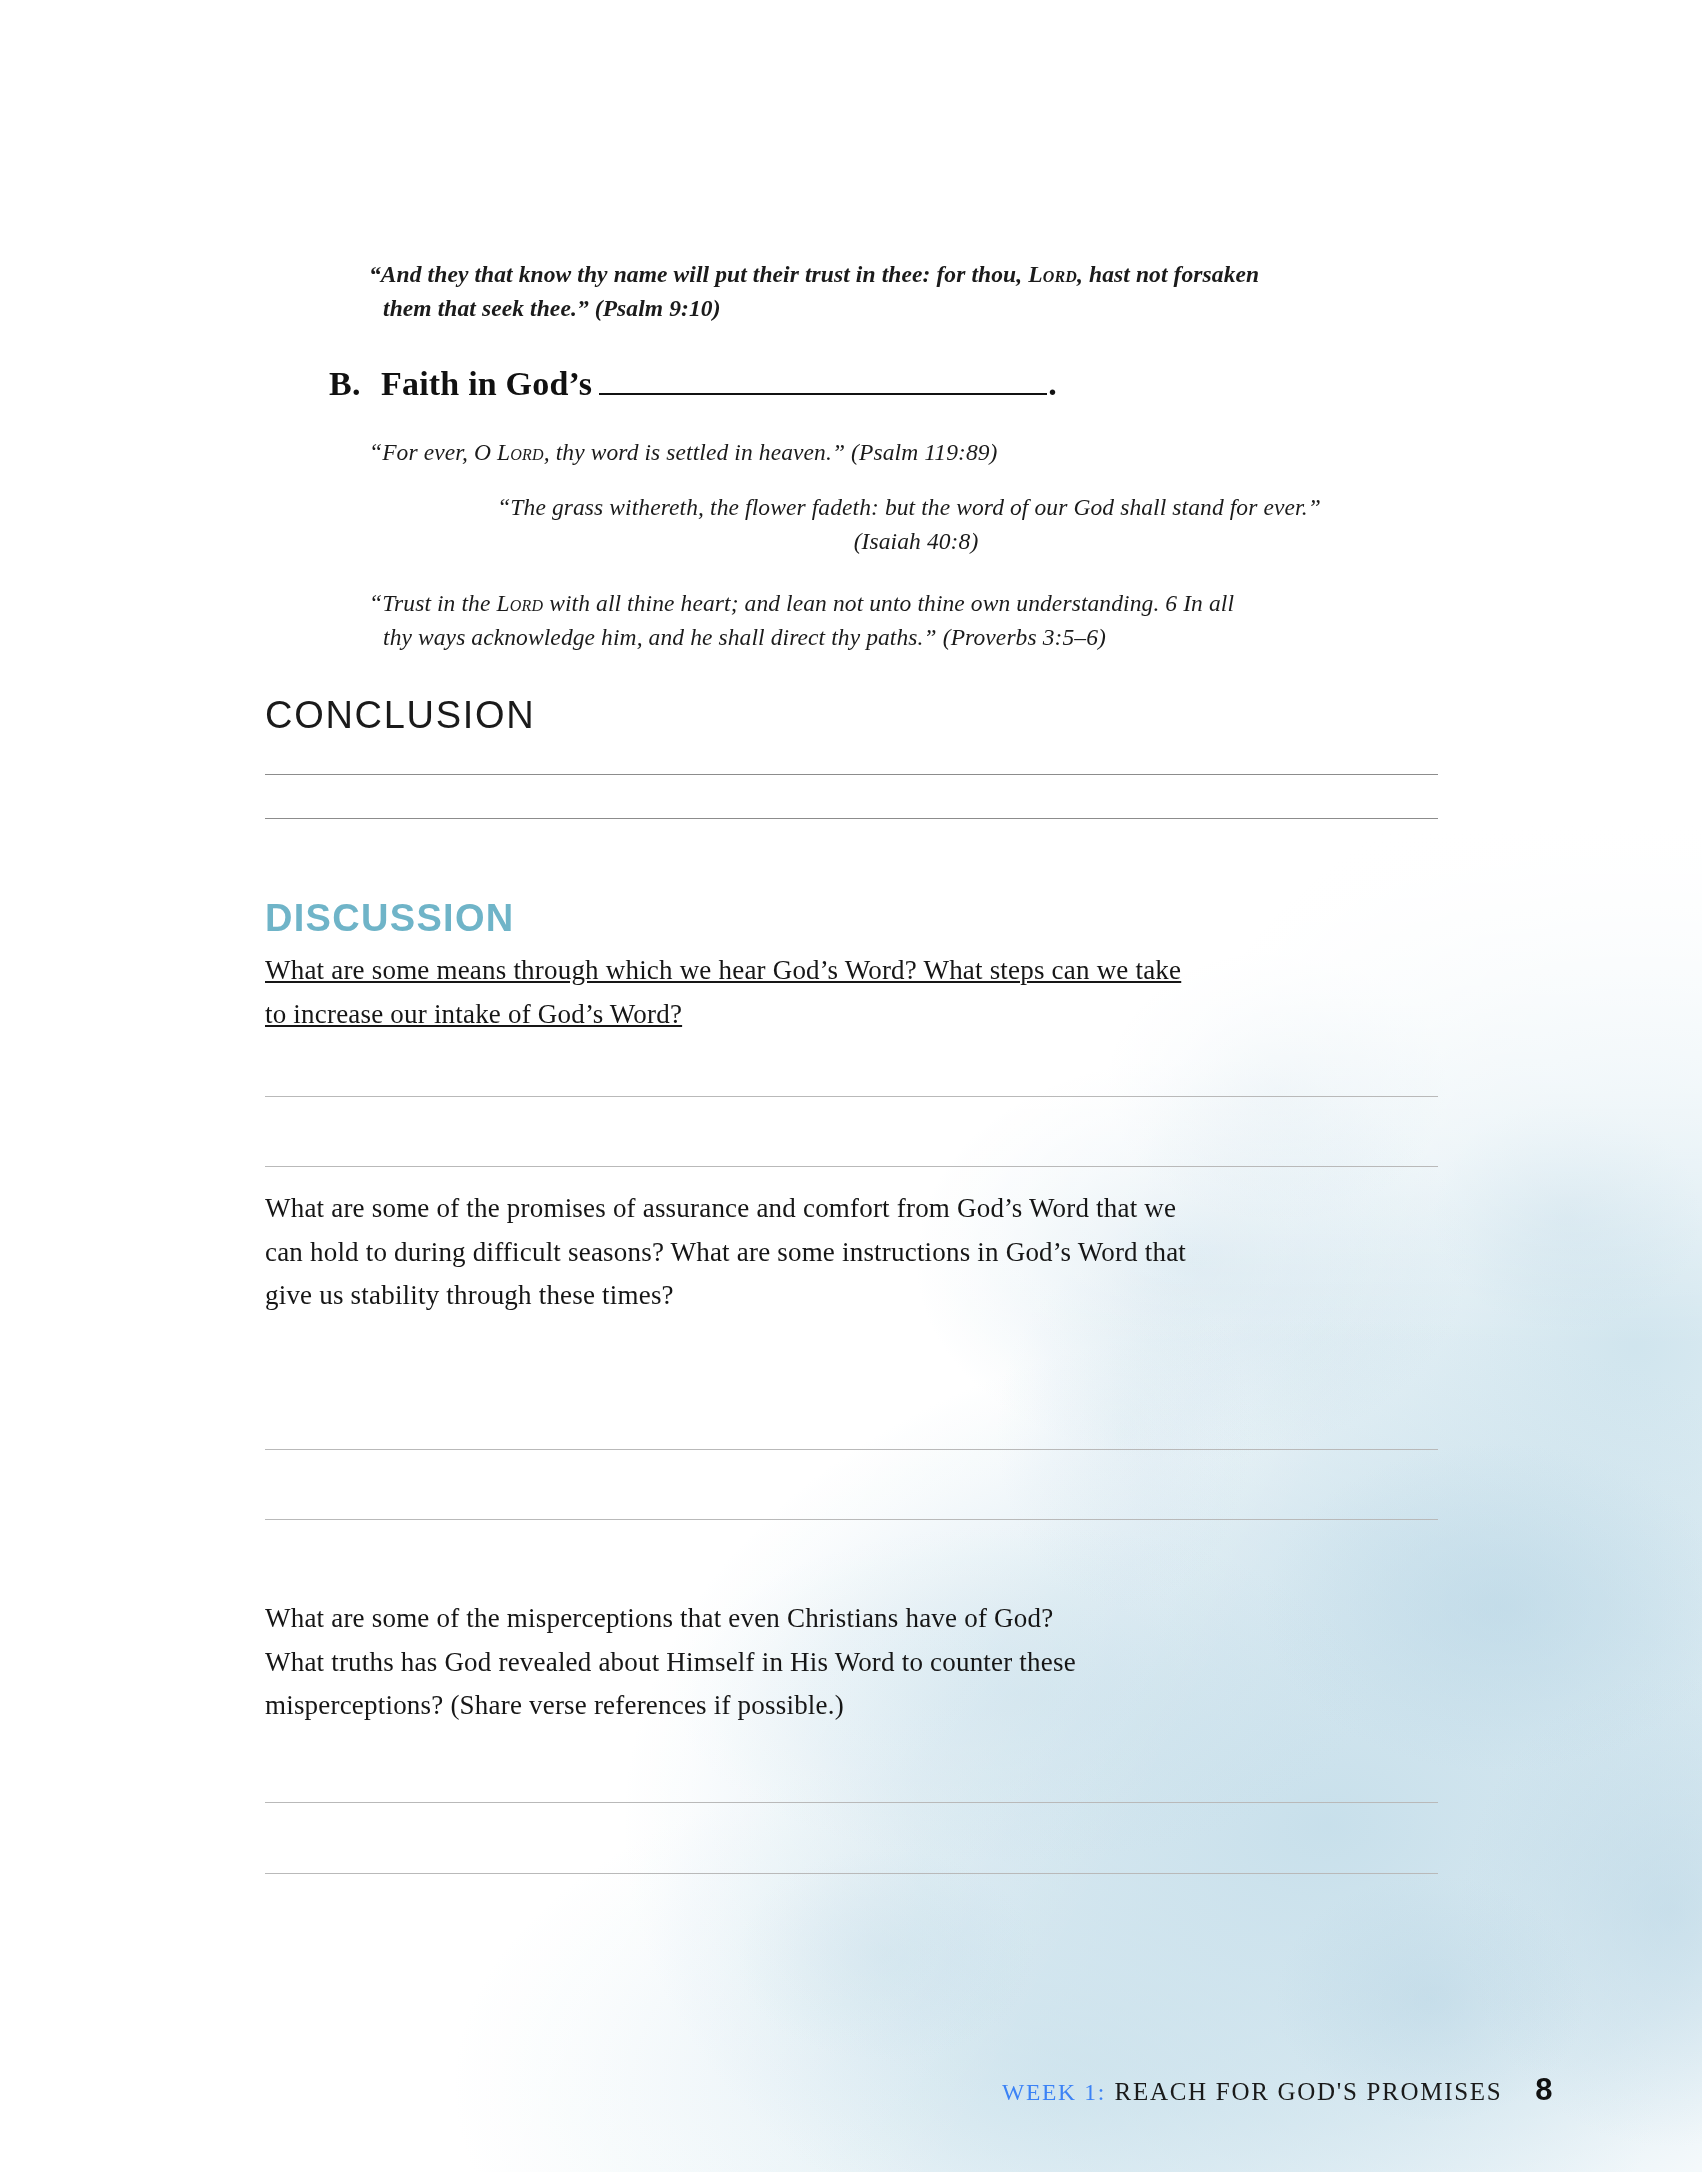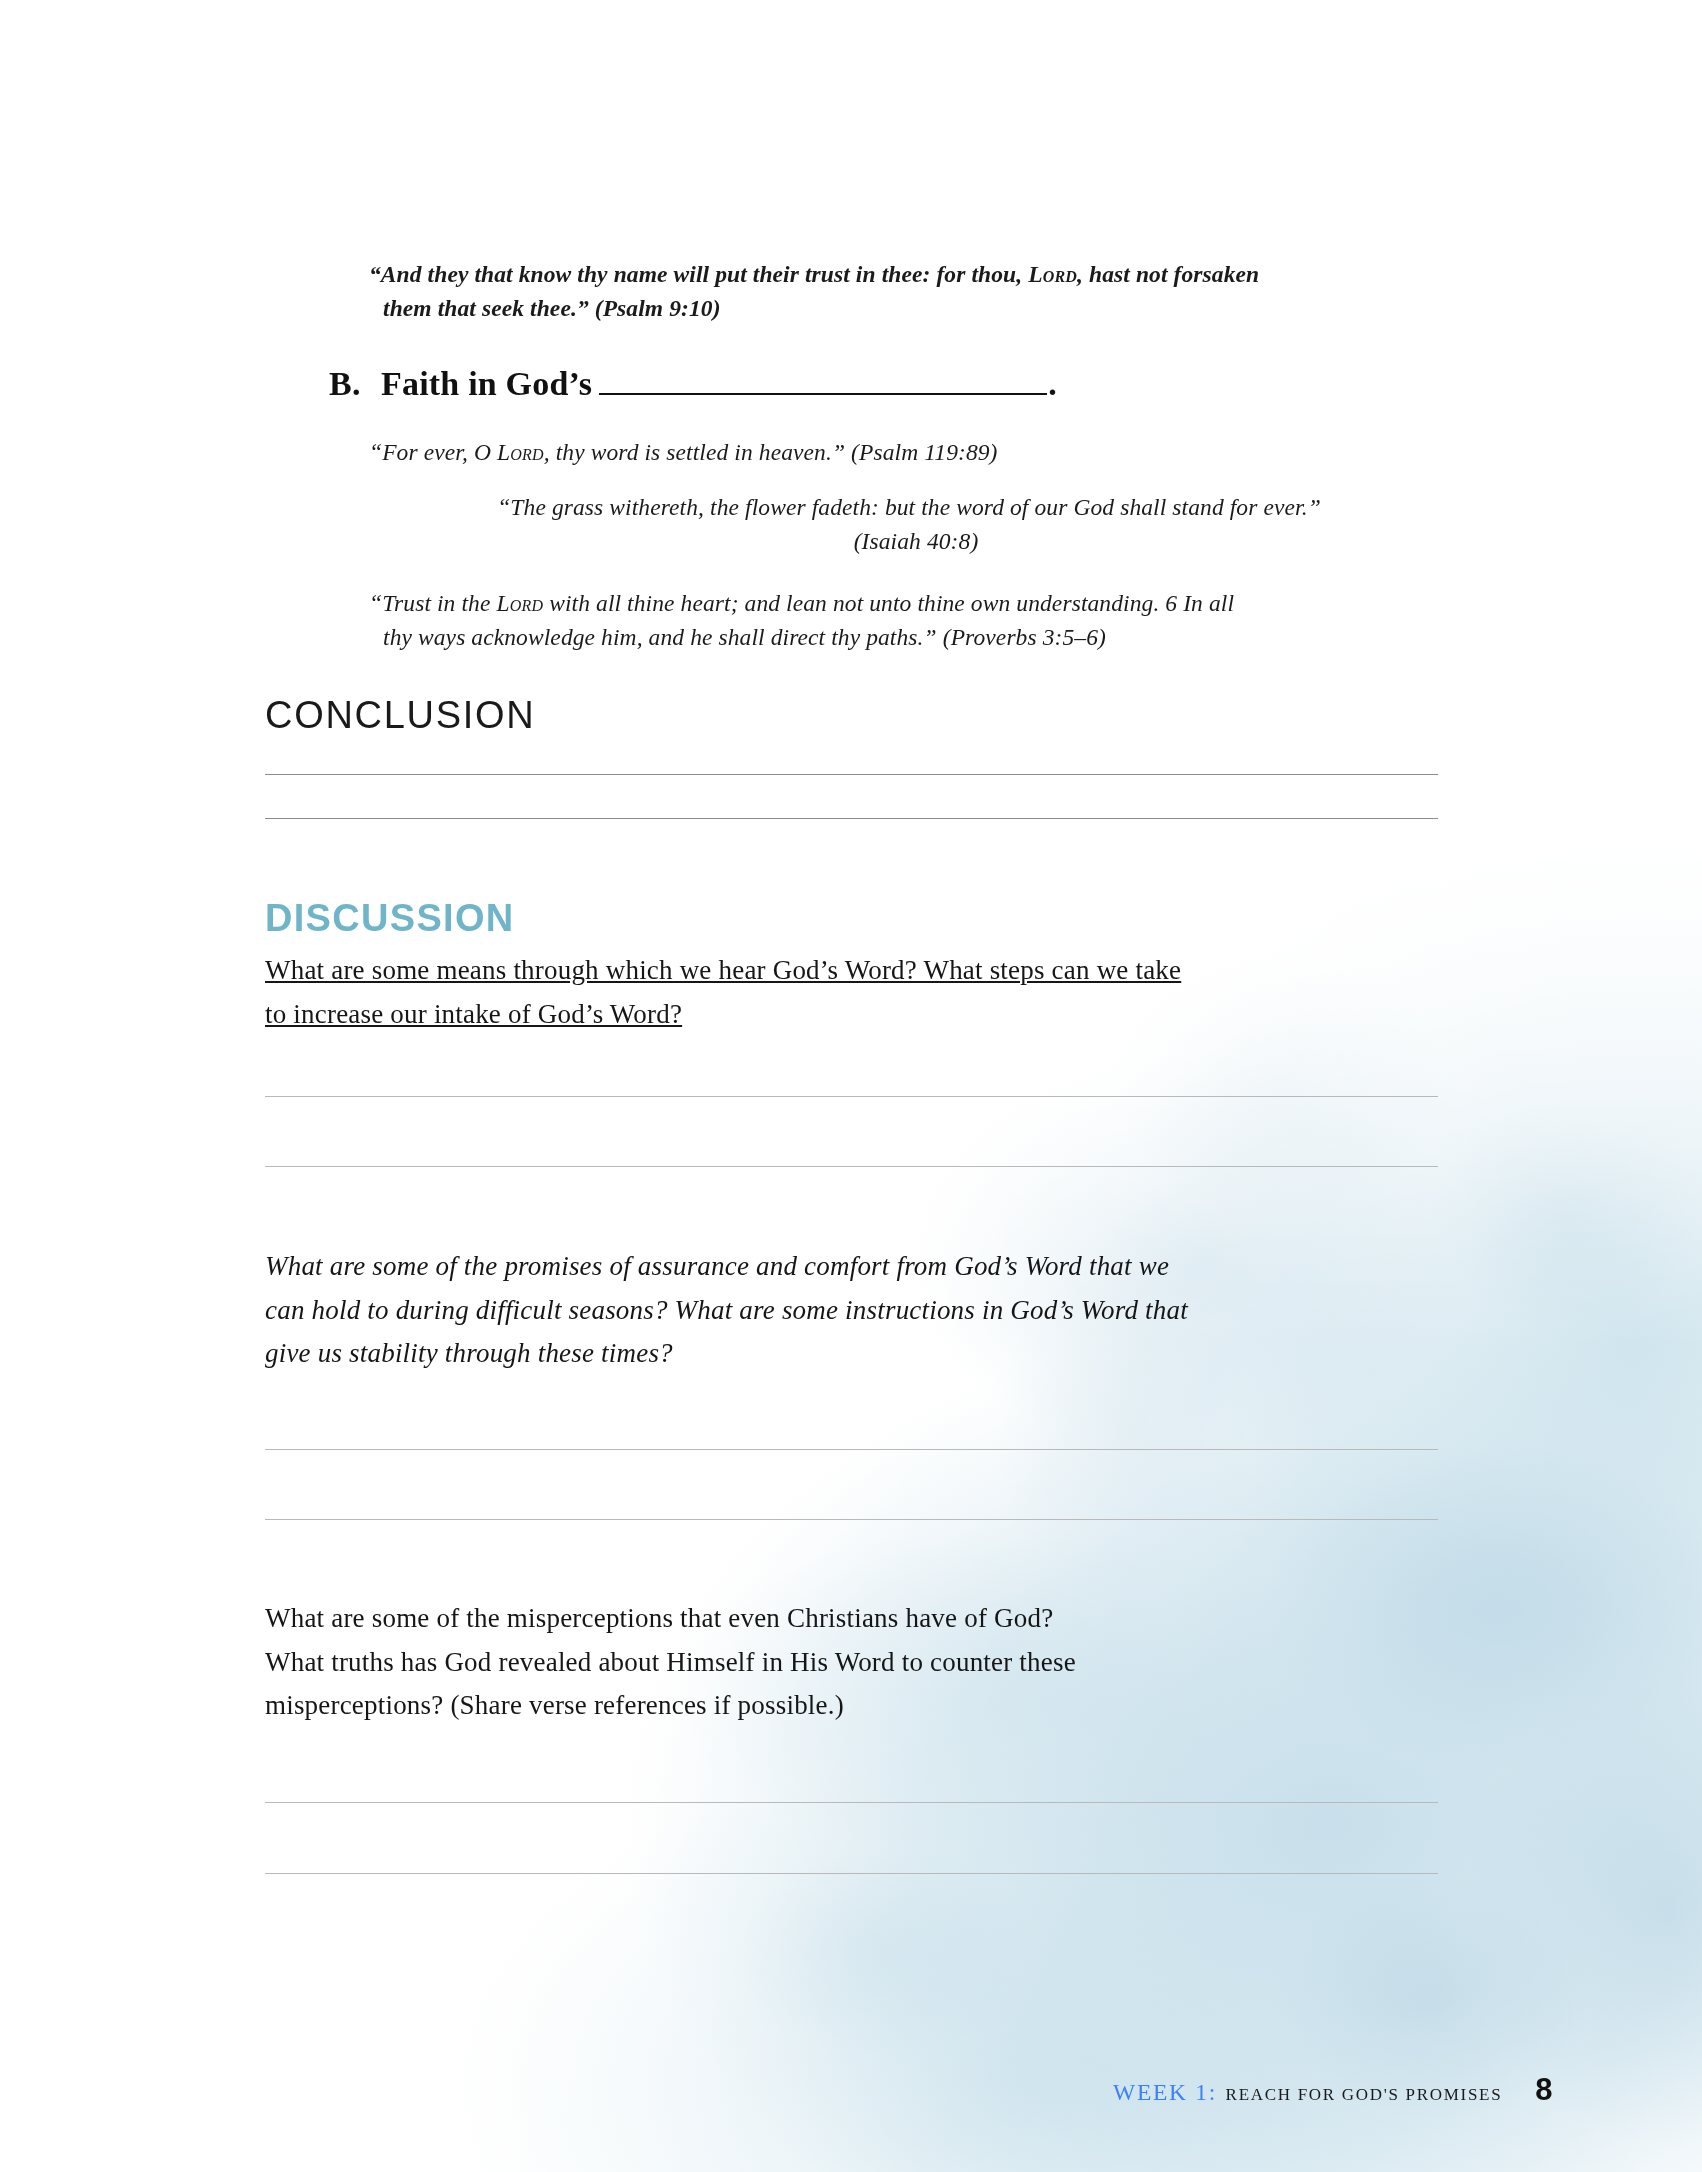--- a/index.html
+++ b/index.html
@@ -145,21 +145,21 @@
     display: flex;
     align-items: baseline;
     white-space: nowrap;
   }
   .footer-week {
     font-size: 23.5px;
     letter-spacing: 1.7px;
     color: #3b82f6;
   }
   .footer-title {
-    font-size: 17px;
+    font-size: 25px;
     letter-spacing: 1.7px;
     color: #1a1a1a;
     margin-left: 8.6px;
   }
   .footer-pageno {
     font-family: "Liberation Sans", sans-serif;
     font-weight: bold;
     font-size: 31px;
     color: #111111;
     margin-left: 33px;
@@ -214,21 +214,21 @@
 
     <div class="h-section teal" style="left:265px; top:897px;">DISCUSSION</div>
 
     <div class="question" style="left:265px; top:949px; width:1190px;text-decoration:underline;">
       <span>What are some means through which we hear God’s Word? What steps can we take</span><br>
       <span>to increase our intake of God’s Word?</span>
     </div>
     <div class="rule light" style="left:265px; top:1096px; width:1173px;"></div>
     <div class="rule light" style="left:265px; top:1166px; width:1173px;"></div>
 
-    <div class="question" style="left:265px; top:1245px; width:1206px;font-style:italic;">
+    <div class="question" style="left:265px; top:1187px; width:1206px;">
       <span>What are some of the promises of assurance and comfort from God’s Word that we</span><br>
       <span>can hold to during difficult seasons? What are some instructions in God’s Word that</span><br>
       <span>give us stability through these times?</span>
     </div>
     <div class="rule light" style="left:265px; top:1449px; width:1173px;"></div>
     <div class="rule light" style="left:265px; top:1519px; width:1173px;"></div>
 
     <div class="question" style="left:265px; top:1597px; width:1112px;">
       <span>What are some of the misperceptions that even Christians have of God?</span><br>
       <span>What truths has God revealed about Himself in His Word to counter these</span><br>

